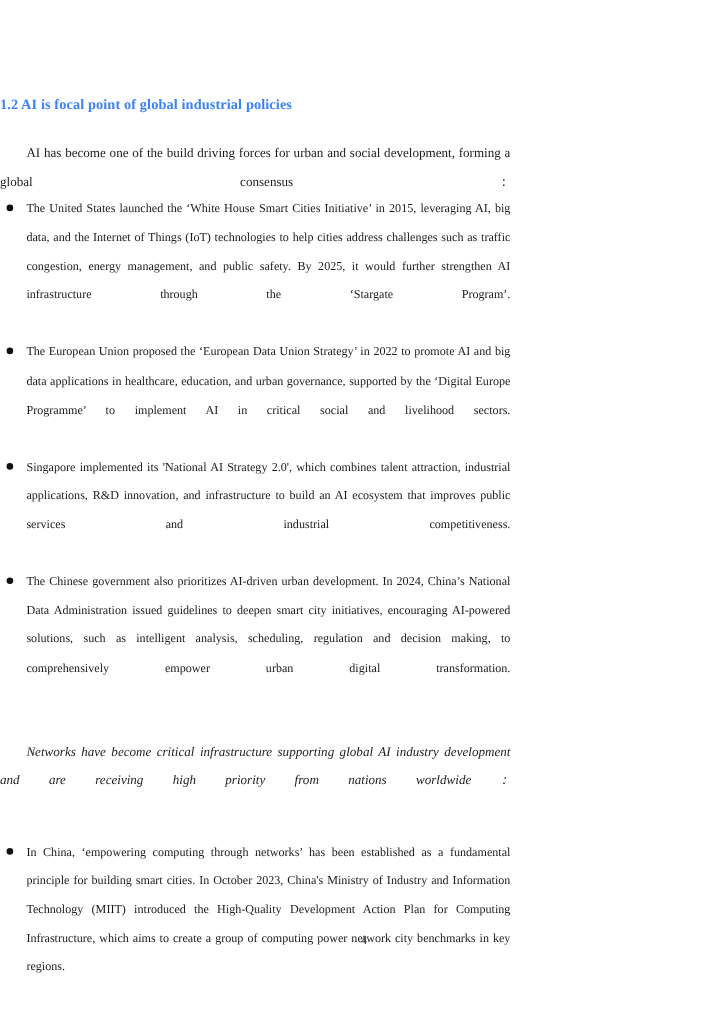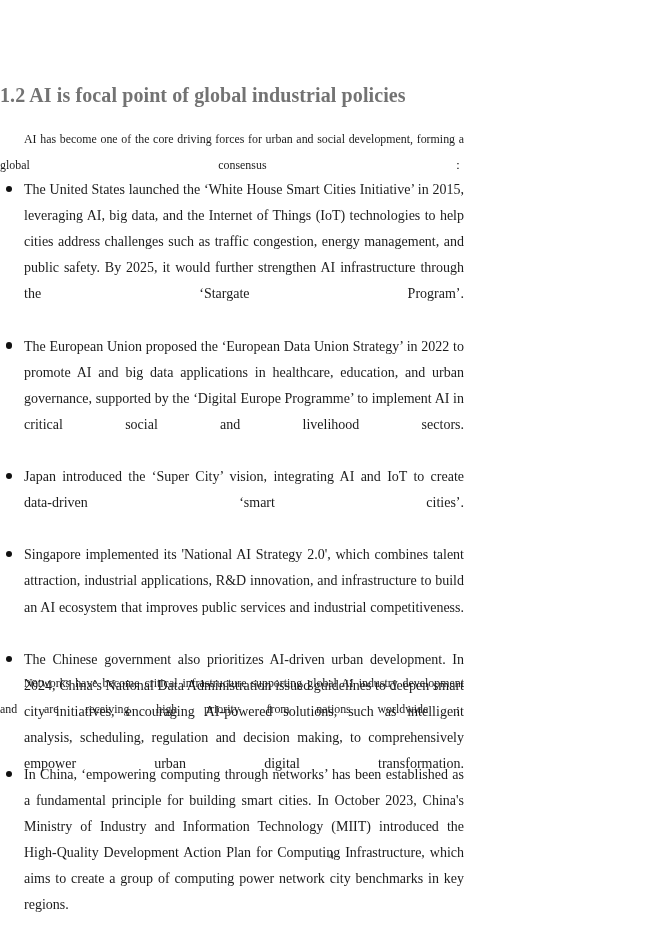--- a/index.html
+++ b/index.html
@@ -12,23 +12,23 @@
     width: 662px;
     height: 936px;
     background: #ffffff;
     overflow: hidden;
     font-family: "Liberation Serif", "DejaVu Serif", serif;
     color: #1a1a1a;
     -webkit-font-smoothing: antialiased;
   }
   h1.section-heading {
     font-family: "Liberation Serif", "DejaVu Serif", serif;
-    font-size: 20px;
+    font-size: 13px;
     font-weight: bold;
-    color: #737373;
+    color: #3b82f6;
     margin: 0;
     padding: 0;
     position: absolute;
     left: 0;
     top: 85px;
     letter-spacing: 0.1px;
     line-height: 20px;
     white-space: nowrap;
   }
   p.body-para {
@@ -41,21 +41,21 @@
     color: #1b1b1b;
   }
   ul.bullet-list {
     list-style: none;
     margin: 0;
     padding: 0;
   }
   li.bullet-item {
     position: relative;
     padding-left: 24px;
-    font-size: 14px;
+    font-size: 11px;
     line-height: 26.1px;
     text-align: justify;
     text-justify: inter-word;
     margin: 0;
     color: #1b1b1b;
   }
   li.bullet-item > .bullet-marker {
     position: absolute;
     left: 6px;
     top: 0;
@@ -91,47 +91,43 @@
     right: 0;
     top: 849px;
     text-align: center;
     font-size: 10.5px;
     line-height: 14px;
     color: #262626;
     font-family: "Liberation Serif", "DejaVu Serif", serif;
   }
   .blk-intro-1 { position: absolute; left: 0; top: 126px; width: 464px; }
   .blk-list-1  { position: absolute; left: 0; top: 177px; width: 464px; }
-  .blk-intro-2 { position: absolute; left: 0; top: 670px; width: 464px; }
+  .blk-intro-2 { position: absolute; left: 0; top: 670px; width: 464px; font-style: italic; }
   .blk-list-2  { position: absolute; left: 0; top: 762px; width: 464px; }
 </style>
 </head>
 <body>
 
 <div class="page">
 
   <h1 class="section-heading">1.2 AI is focal point of global industrial policies</h1>
 
   <div class="blk-intro-1">
-    <p class="body-para">AI has become one of the core driving forces for urban and social development, forming a global consensus：</p>
+    <p class="body-para">AI has become one of the build driving forces for urban and social development, forming a global consensus：</p>
   </div>
 
   <div class="blk-list-1">
     <ul class="bullet-list">
       <li class="bullet-item">
         <span class="bullet-marker"></span>
         <span class="bullet-text">The United States launched the ‘White House Smart Cities Initiative’ in 2015, leveraging AI, big data, and the Internet of Things (IoT) technologies to help cities address challenges such as traffic congestion, energy management, and public safety. By 2025, it would further strengthen AI infrastructure through the ‘Stargate Program’.</span>
       </li>
       <li class="bullet-item">
         <span class="bullet-marker"></span>
         <span class="bullet-text">The European Union proposed the ‘European Data Union Strategy’ in 2022 to promote AI and big data applications in healthcare, education, and urban governance, supported by the ‘Digital Europe Programme’ to implement AI in critical social and livelihood sectors.</span>
-      </li>
-      <li class="bullet-item">
-        <span class="bullet-marker"></span>
-        <span class="bullet-text">Japan introduced the ‘Super City’ vision, integrating AI and IoT to create data-driven ‘smart cities’.</span>
       </li>
       <li class="bullet-item">
         <span class="bullet-marker"></span>
         <span class="bullet-text">Singapore implemented its 'National AI Strategy 2.0', which combines talent attraction, industrial applications, R&amp;D innovation, and infrastructure to build an AI ecosystem that improves public services and industrial competitiveness.</span>
       </li>
       <li class="bullet-item">
         <span class="bullet-marker"></span>
         <span class="bullet-text">The Chinese government also prioritizes AI-driven urban development. In 2024, China’s National Data Administration issued guidelines to deepen smart city initiatives, encouraging AI-powered solutions, such as intelligent analysis, scheduling, regulation and decision making, to comprehensively empower urban digital transformation.</span>
       </li>
     </ul>

